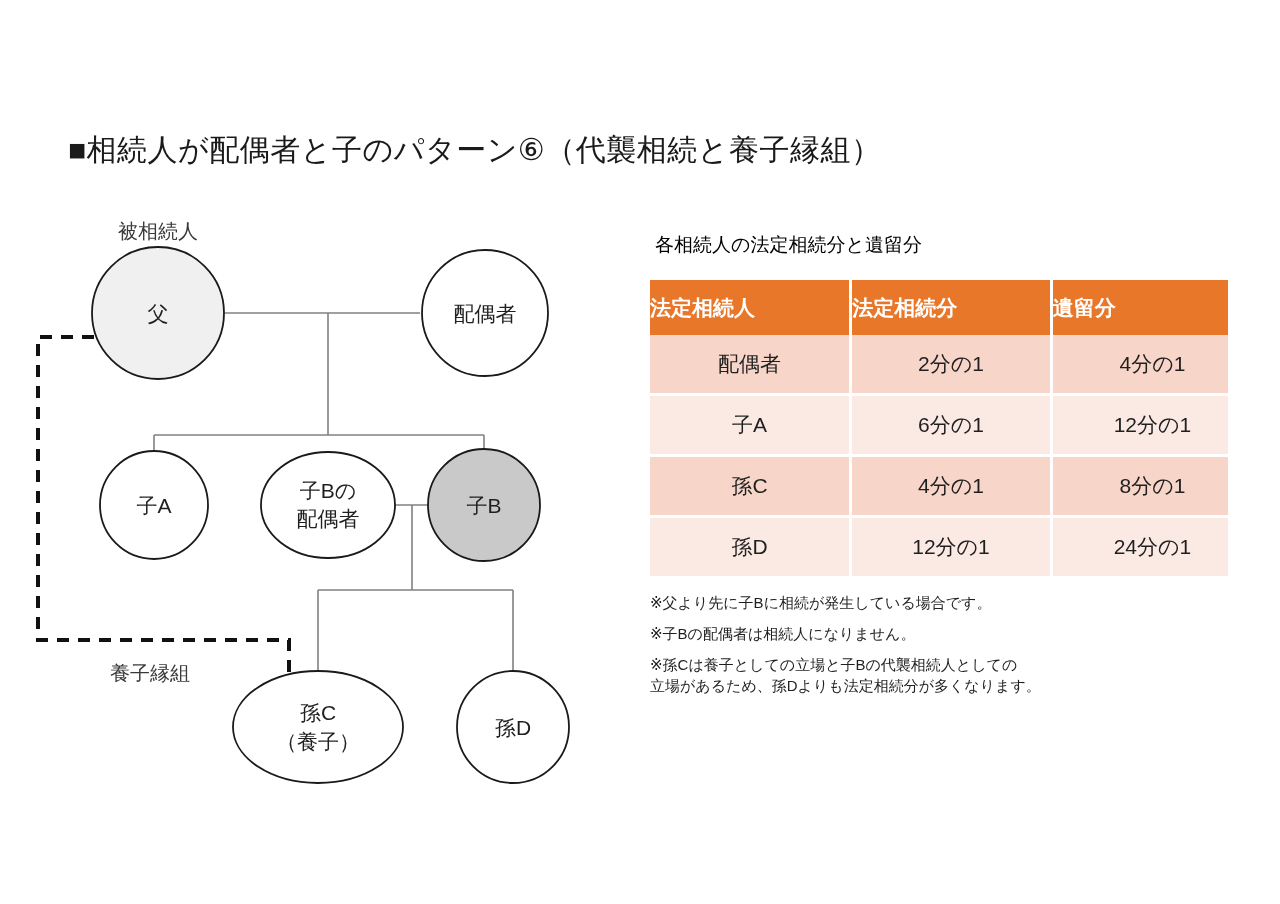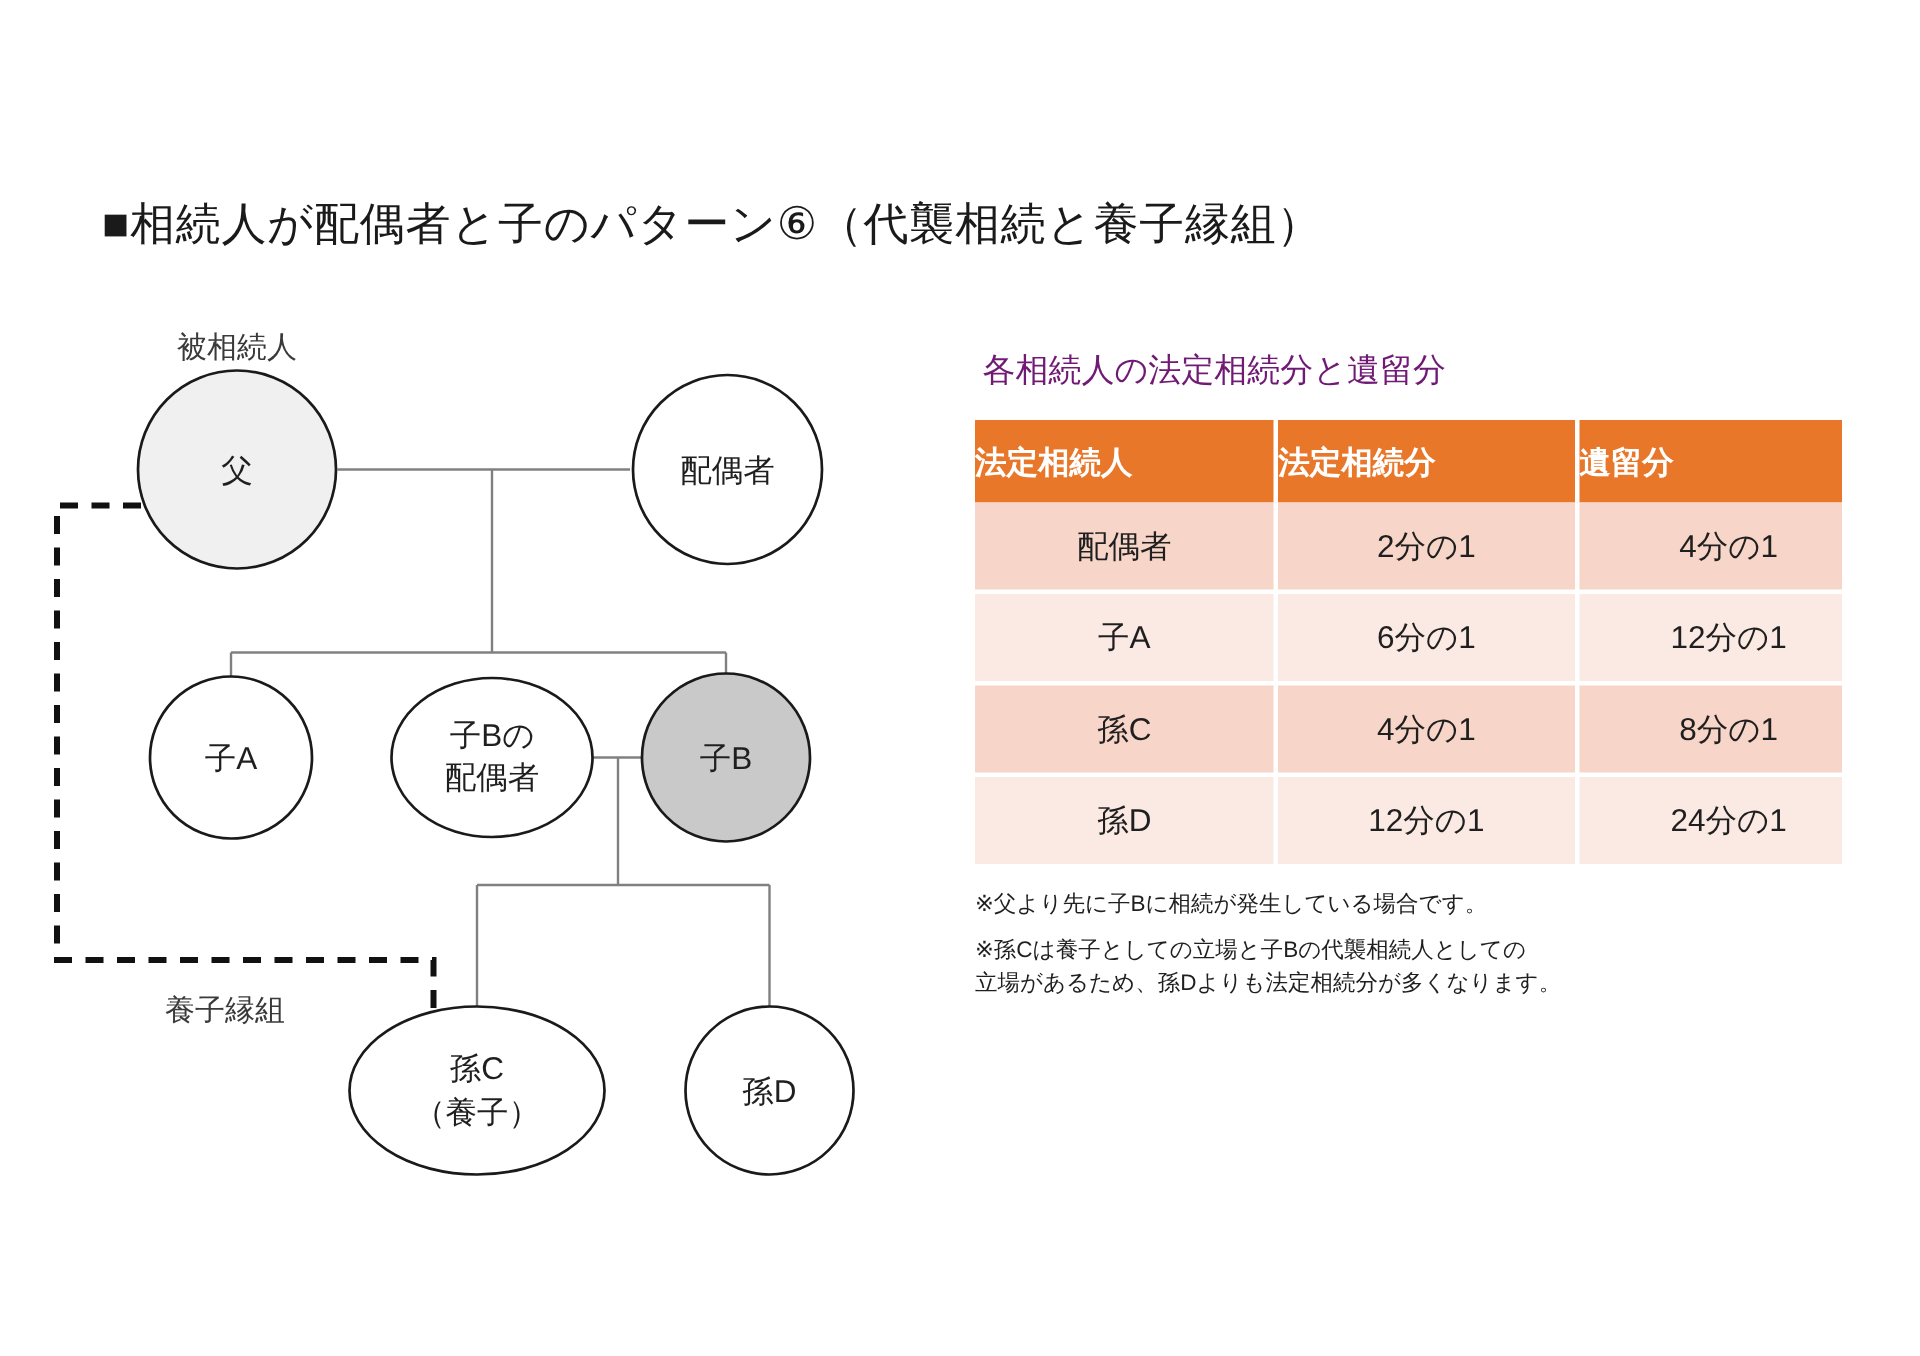--- a/index.html
+++ b/index.html
@@ -69,22 +69,22 @@
   }
   .fill-white { fill: #ffffff; }
   .fill-light { fill: #f0f0f0; }
   .fill-gray  { fill: #c9c9c9; }
 
   
   #table-caption {
     position: absolute;
     left: 655px;
     top: 232px;
-    font-size: 22px;
-    color: #701a75;
+    font-size: 19px;
+    color: #000000;
     white-space: nowrap;
     text-align: right;
   }
   #share-table {
     position: absolute;
     left: 650px;
     top: 280px;
     width: 602px;
     border-collapse: collapse;
     table-layout: fixed;
@@ -226,17 +226,18 @@
       <tr class="even">
         <td>孫D</td>
         <td>12分の1</td>
         <td>24分の1</td>
       </tr>
     </tbody>
   </table>
 
   <div id="notes">
     <div class="note">※父より先に子Bに相続が発生している場合です。</div>
+    <div class="note">※子Bの配偶者は相続人になりません。</div>
     <div class="note">※孫Cは養子としての立場と子Bの代襲相続人としての
 立場があるため、孫Dよりも法定相続分が多くなります。</div>
   </div>
 
 </div>
 
 </body></html>

